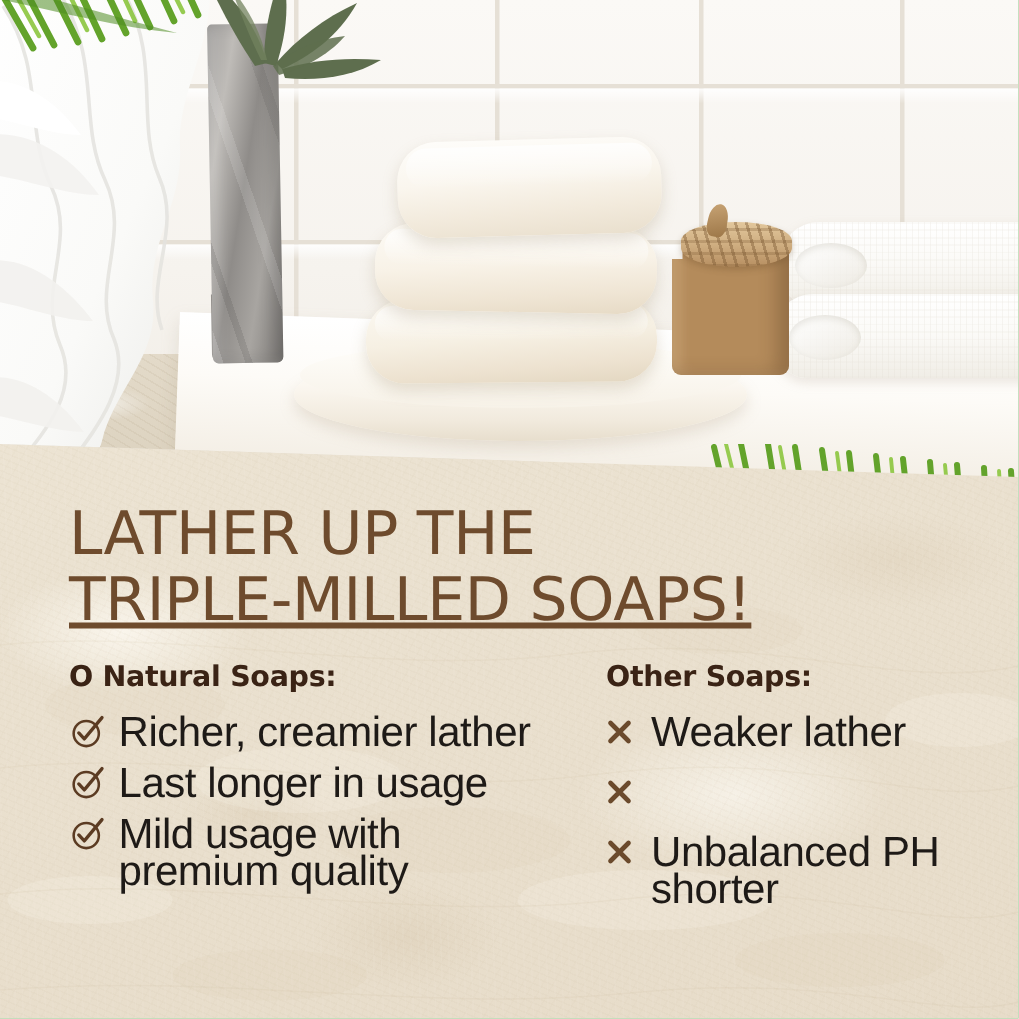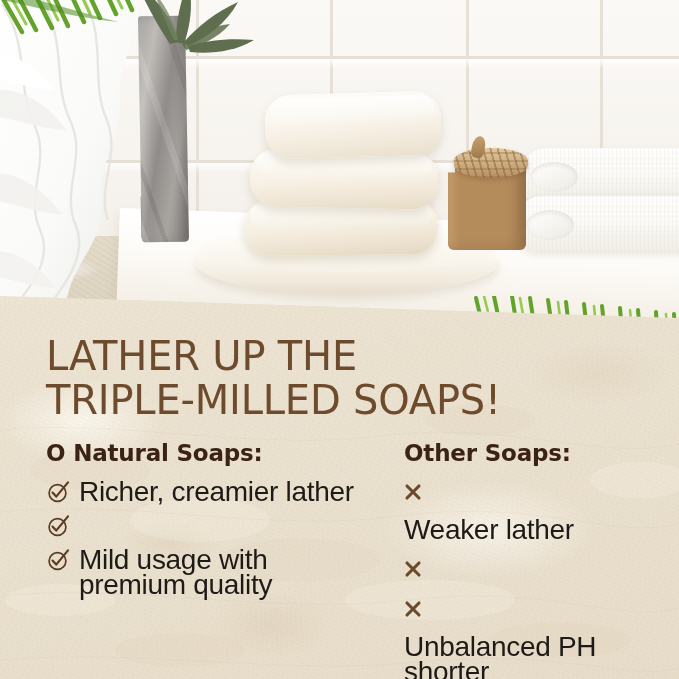--- a/index.html
+++ b/index.html
@@ -231,33 +231,33 @@
   }
   #headline {
     position:absolute; left:46px; top:16px; width:600px;
     color:#6E4B2D;
     font-size:40px;
     line-height:44px;
     font-weight:400;
     letter-spacing:-0.2px;
     font-family:"DejaVu Sans", sans-serif;
   }
-  #headline .l2 { display:block; }
+  #headline .l2 { display:block;text-decoration:underline; }
 
   #columns {
     position:absolute; left:46px; top:122px; width:616px;
     display:flex;
     gap:0px;
   }
   .col { position:relative; }
   .col.left  { width:358px; }
   .col.right { width:258px; }
 
   .colhead {
-    font-size:23px;
+    font-size:19px;
     font-weight:bold;
     color:#3A2315;
     letter-spacing:-.2px;
     margin-bottom:13px;
     font-family:"DejaVu Sans", sans-serif;
     white-space:nowrap;
   }
   .items { list-style:none; }
   .item {
     display:flex;
@@ -267,21 +267,21 @@
   }
   .item .label {
     font-size:28px;
     line-height:25px;
     color:#1E1A17;
     font-family:Liberation Sans, sans-serif;
     letter-spacing:-.3px;
   }
   .icon-check { flex:0 0 auto; width:24px; height:24px; margin-top:1px; }
   .icon-x     { flex:0 0 auto; width:18px; height:24px; margin-top:2px; }
-  .col.right .item { gap:12px; margin-bottom:14px;flex-direction:column; }
+  .col.right .item { gap:12px; margin-bottom:14px; }
 </style>
 </head>
 <body>
 
 <div id="card">
 
   <div id="texture"></div>
   <div id="grain"></div>
   <svg id="mottle" width="679" height="679" viewBox="0 0 679 679" aria-hidden="true">
     <g fill="#C9B896" opacity="0.14">
@@ -455,20 +455,21 @@
               <circle cx="11.5" cy="13" r="8.4" fill="none" stroke="#5B3B22" stroke-width="1.7"></circle>
               <path d="M6.5 12.6 L10.2 16.6 L22 2.4" fill="none" stroke="#5B3B22" stroke-width="2.2" stroke-linecap="round" stroke-linejoin="round"></path>
             </svg>
             <span class="label">Richer, creamier lather</span>
           </li>
           <li class="item">
             <svg class="icon-check" viewBox="0 0 24 24" aria-hidden="true">
               <circle cx="11.5" cy="13" r="8.4" fill="none" stroke="#5B3B22" stroke-width="1.7"></circle>
               <path d="M6.5 12.6 L10.2 16.6 L22 2.4" fill="none" stroke="#5B3B22" stroke-width="2.2" stroke-linecap="round" stroke-linejoin="round"></path>
             </svg>
+            <span class="label">Last longer in usage</span>
           </li>
           <li class="item">
             <svg class="icon-check" viewBox="0 0 24 24" aria-hidden="true">
               <circle cx="11.5" cy="13" r="8.4" fill="none" stroke="#5B3B22" stroke-width="1.7"></circle>
               <path d="M6.5 12.6 L10.2 16.6 L22 2.4" fill="none" stroke="#5B3B22" stroke-width="2.2" stroke-linecap="round" stroke-linejoin="round"></path>
             </svg>
             <span class="label" style="max-width:240px">Mild usage with premium quality</span>
           </li>
         </ul>
       </div>

